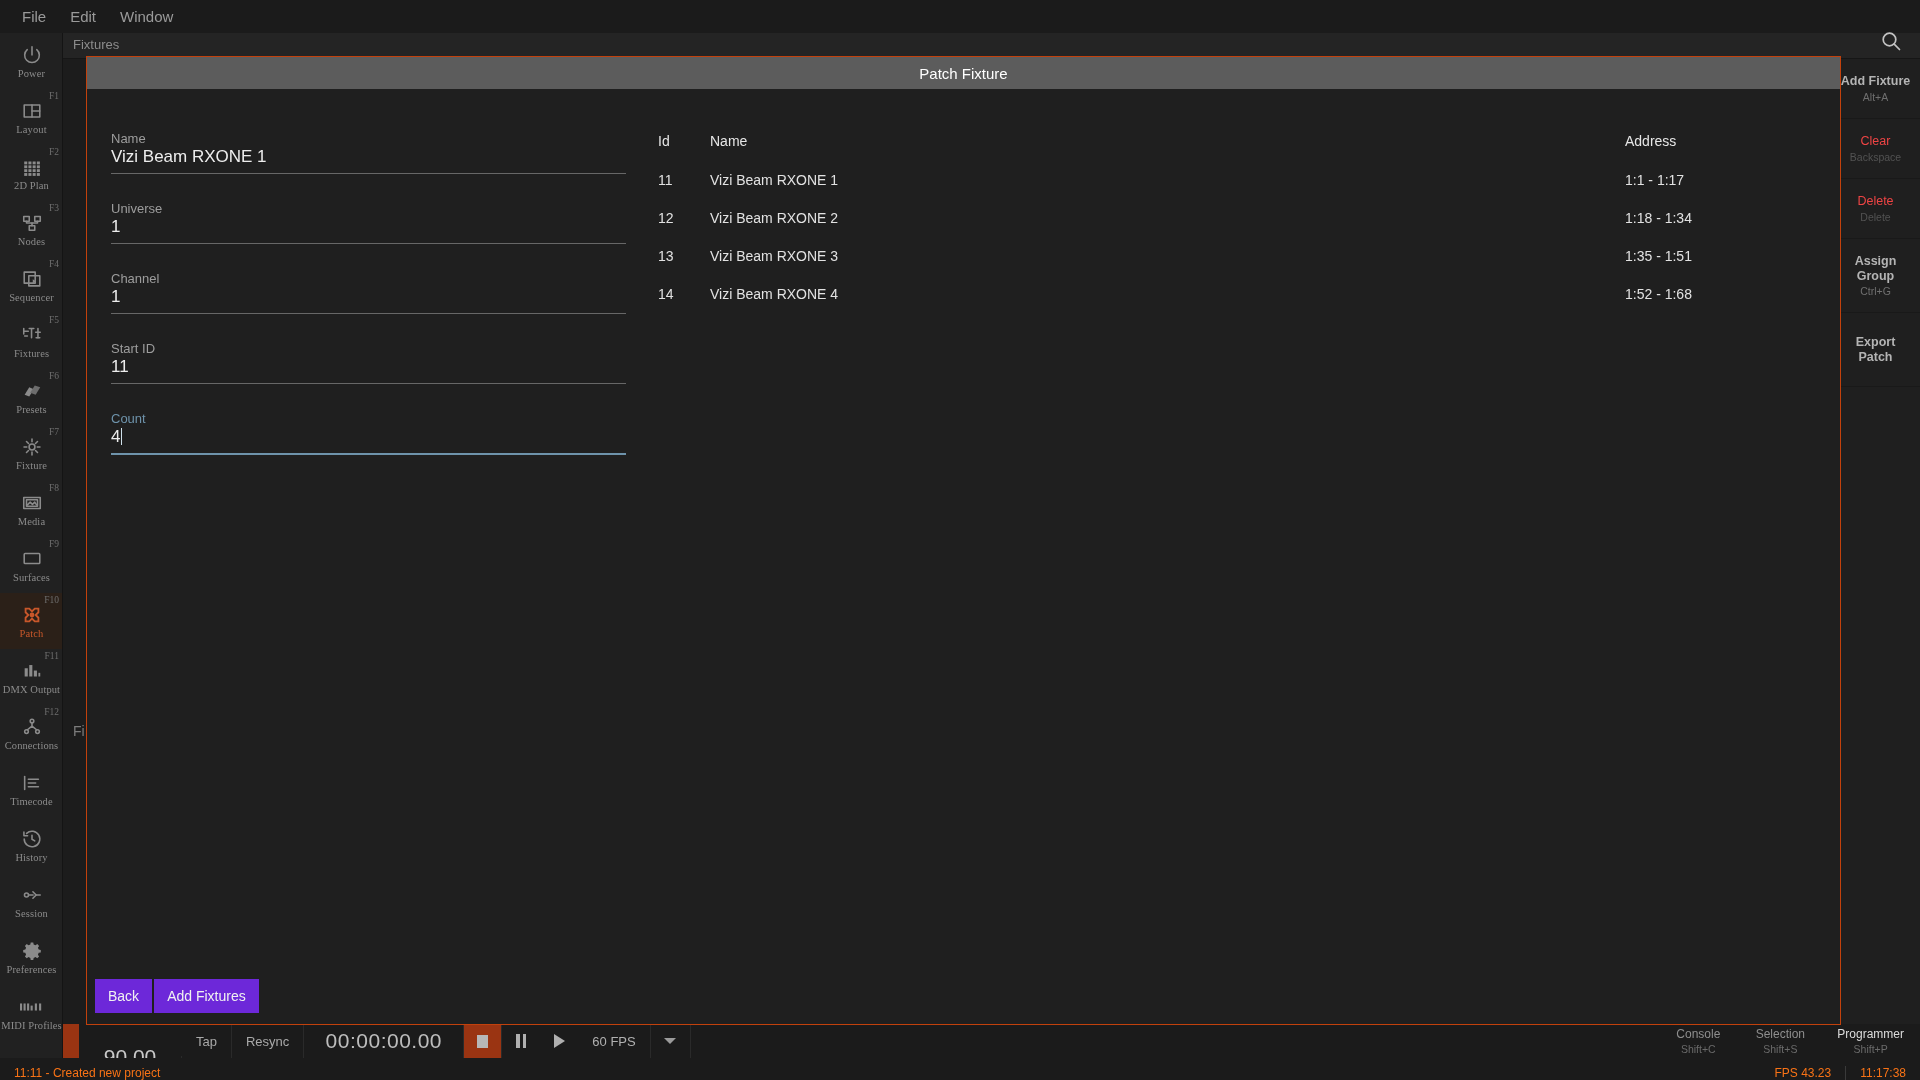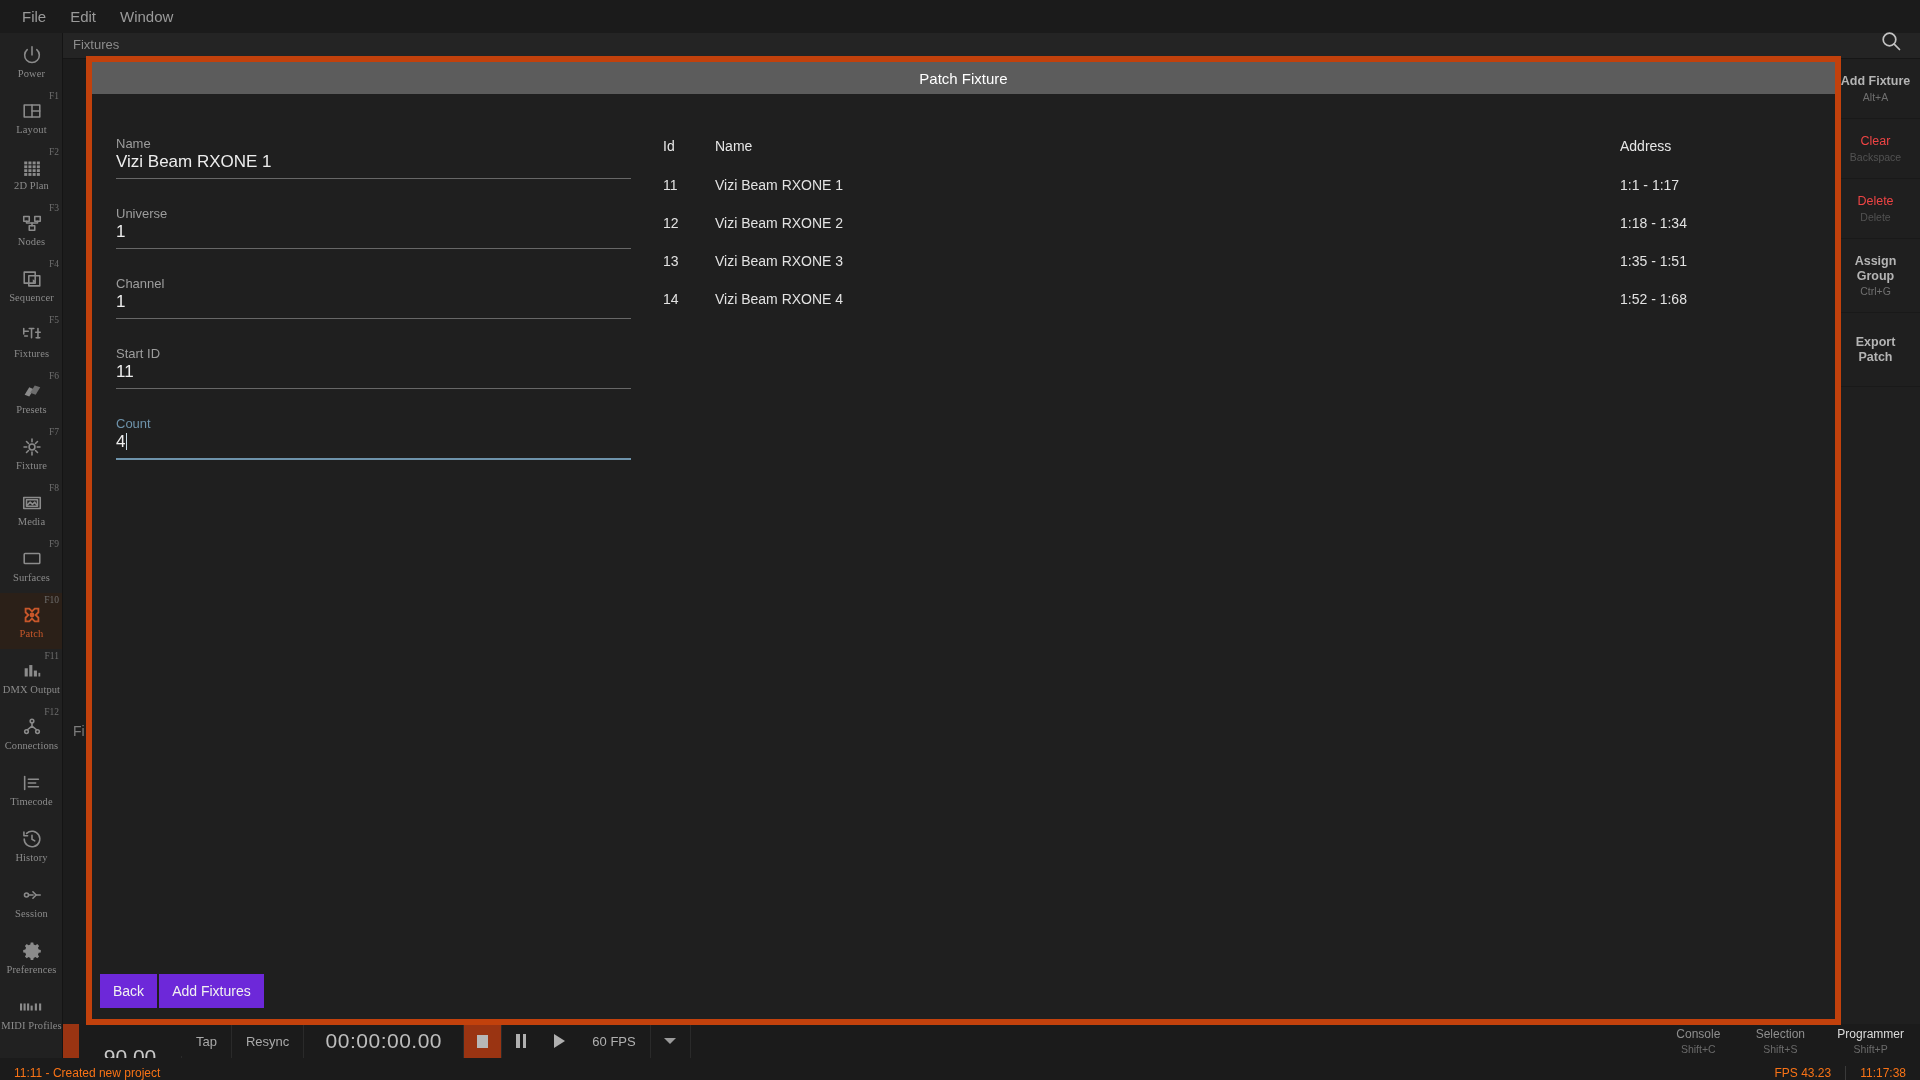--- a/index.html
+++ b/index.html
@@ -74,21 +74,21 @@
   .ws-btn.dim .s { color: #525252; }
   .ws-btn.tall { height: 74px; }
   .ws-strip {
     position: absolute; right: 90px; top: 26px; width: 10px; bottom: 0;
     background: #1a1a1a;
   }
 
   
   .dialog {
     position: absolute; left: 86px; top: 56px; width: 1755px; height: 969px;
-    background: #1f1f1f; border: 6px solid #c2410c; z-index: 40;
+    background: #1f1f1f; border: 1px solid #c2410c; z-index: 40;
     display: flex; flex-direction: column;
   }
   .dialog-title {
     height: 32px; background: #5c5c5c; color: #ffffff;
     display: flex; align-items: center; justify-content: center;
     font-size: 15px;
   }
   .dialog-body { flex: 1; display: flex; position: relative; background: #1f1f1f; }
 
   .form-col { width: 545px; padding: 42px 0 0 24px; }

